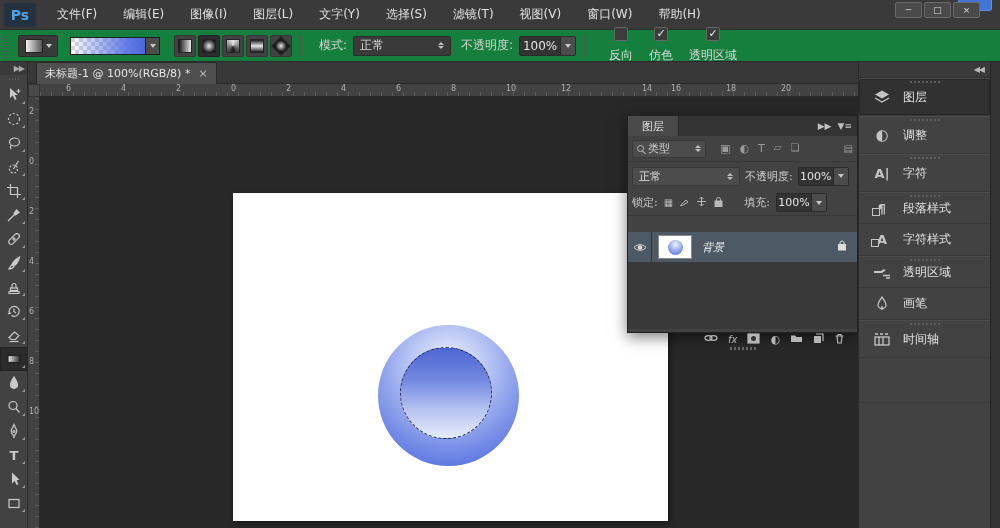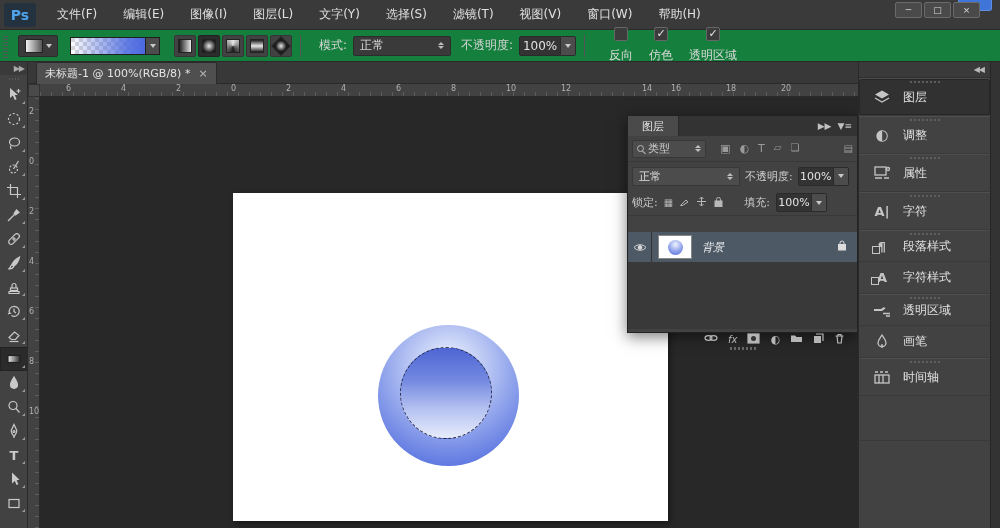--- a/index.html
+++ b/index.html
@@ -518,30 +518,20 @@
     <span>图层</span>
   </div>
   <div class="dock-btn grp">
     <span class="dock-ic">
         <span class="glyph">◐</span>
       </span>
     <span>调整</span>
   </div>
   <div class="dock-btn grp">
     <span class="dock-ic">
-        <svg width="16" height="14">
-          <rect x="1" y="1" width="11" height="8"></rect>
-          <circle cx="14" cy="3" r="1.5"></circle>
-          <path d="M1 12 h7 M10 12 h5"></path>
-        </svg>
-      </span>
-    <span>属性</span>
-  </div>
-  <div class="dock-btn grp">
-    <span class="dock-ic">
         <span class="glyph-sm">A|</span>
       </span>
     <span>字符</span>
   </div>
   <div class="dock-btn grp small">
     <span class="dock-ic">
         <span class="pagemark">¶</span>
       </span>
     <span>段落样式</span>
   </div>

